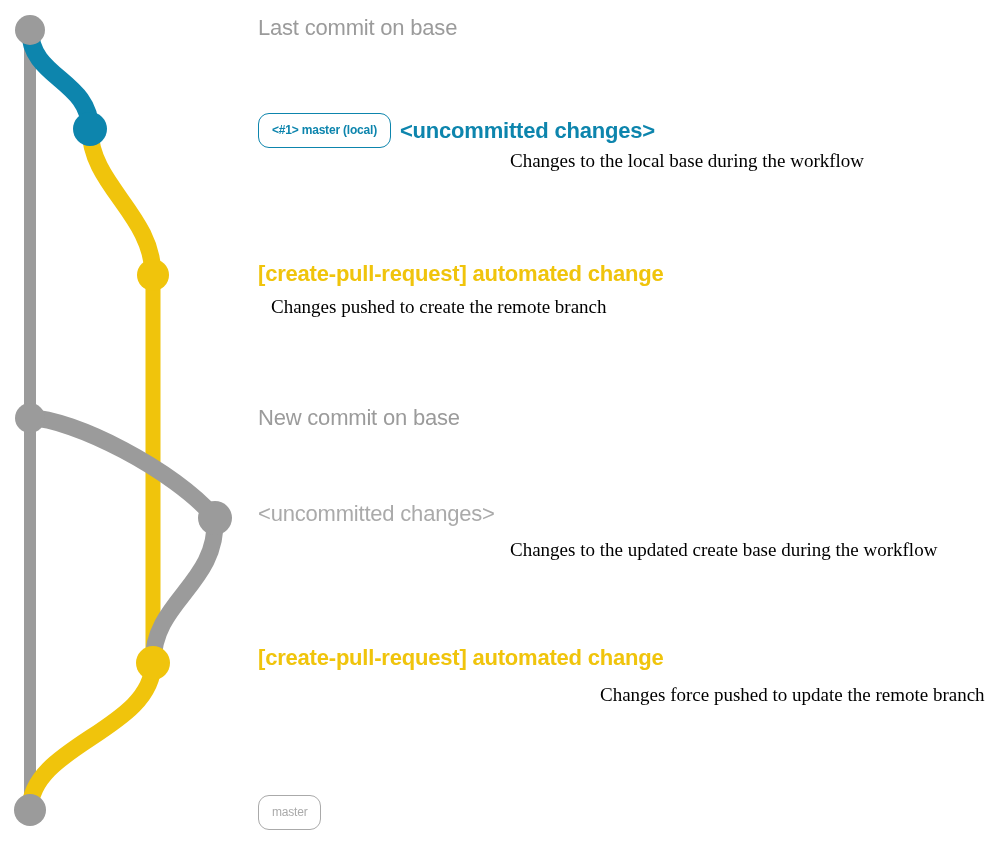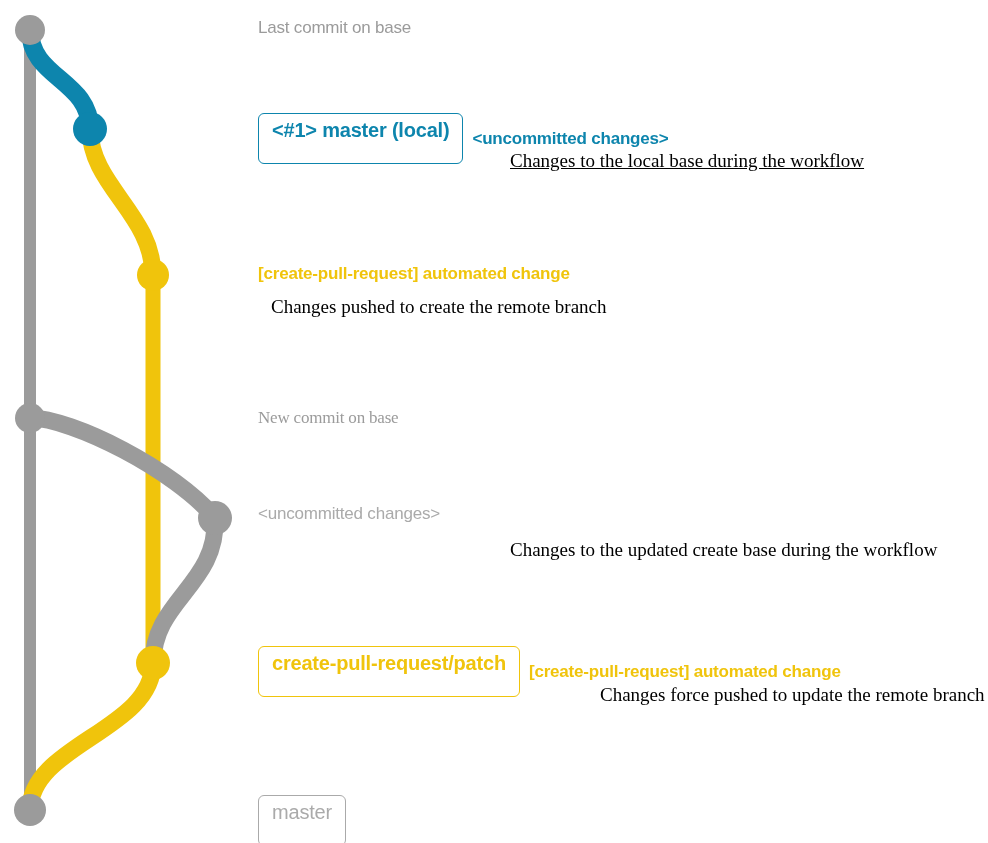--- a/index.html
+++ b/index.html
@@ -28,34 +28,34 @@
     position: absolute;
     left: 0;
     top: 0;
   }
 
   
   .badge {
     display: inline-block;
     box-sizing: border-box;
     border: 1.6px solid currentColor;
-    border-radius: 6px;
-    padding: 5px 13px 22px 13px;
-    font-size: 20px;
+    border-radius: 11px;
+    padding: 5px 13px 6px 13px;
+    font-size: 12px;
     line-height: 22px;
     letter-spacing: -0.2px;
     white-space: nowrap;
     vertical-align: middle;
   }
   .badge.bold { font-weight: bold; }
 
   
   .headline {
     display: inline-block;
-    font-size: 17px;
+    font-size: 22px;
     line-height: 24px;
     letter-spacing: -0.2px;
     white-space: nowrap;
     vertical-align: middle;
   }
   .headline.bold { font-weight: bold; }
 
   
   .caption {
     font-family: "Liberation Serif", "DejaVu Serif", serif;
@@ -101,37 +101,36 @@
 </svg>
 
 <div class="row" style="left:258px; top:16px;">
   <span class="headline c-gray">Last commit on base</span>
 </div>
 
 <div class="row badge-line" style="left:258px; top:113px;">
   <span class="badge bold c-blue">&lt;#1&gt; master (local)</span>
   <span class="headline bold c-blue">&lt;uncommitted changes&gt;</span>
 </div>
-<div class="row caption" style="left:510px; top:150px;text-decoration:underline;">Changes to the local base during the workflow</div>
+<div class="row caption" style="left:510px; top:150px;">Changes to the local base during the workflow</div>
 
 <div class="row" style="left:258px; top:262px;">
   <span class="headline bold c-yellow">[create-pull-request] automated change</span>
 </div>
 <div class="row caption" style="left:271px; top:296px;">Changes pushed to create the remote branch</div>
 
-<div class="row" style="left:258px; top:406px;font-family:Liberation Serif, serif;">
+<div class="row" style="left:258px; top:406px;">
   <span class="headline c-gray">New commit on base</span>
 </div>
 
 <div class="row badge-line" style="left:258px; top:502px;">
   <span class="headline c-gray-l">&lt;uncommitted changes&gt;</span>
 </div>
 <div class="row caption" style="left:510px; top:539px;">Changes to the updated create base during the workflow</div>
 
 <div class="row badge-line" style="left:258px; top:646px;">
-  <span class="badge bold c-yellow">create-pull-request/patch</span>
   <span class="headline bold c-yellow">[create-pull-request] automated change</span>
 </div>
 <div class="row caption" style="left:600px; top:684px;">Changes force pushed to update the remote branch</div>
 
 <div class="row badge-line" style="left:258px; top:795px;">
   <span class="badge c-gray-l">master</span>
 </div>
 
 </body></html>

